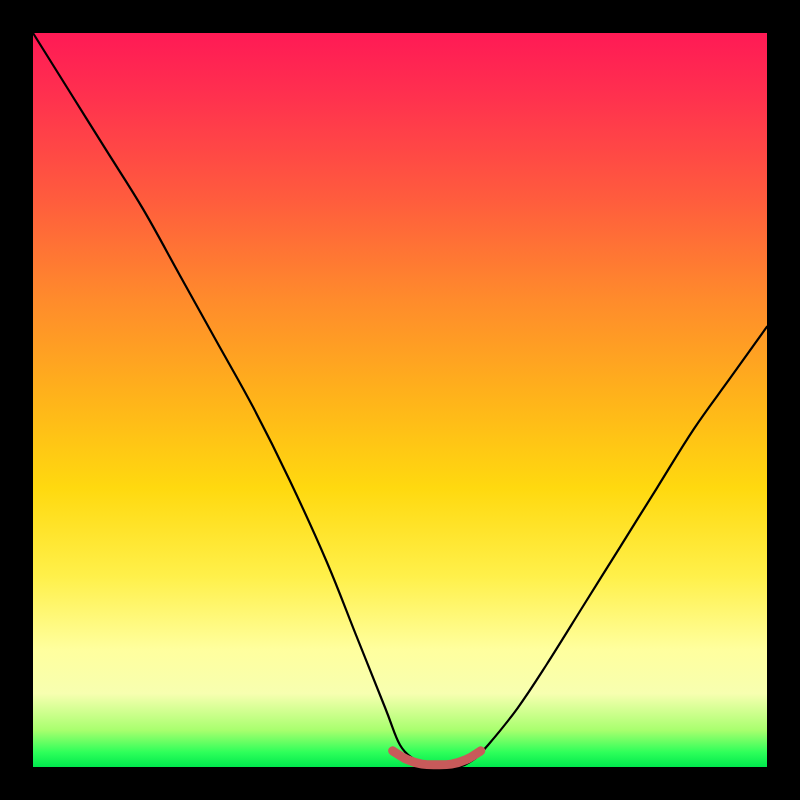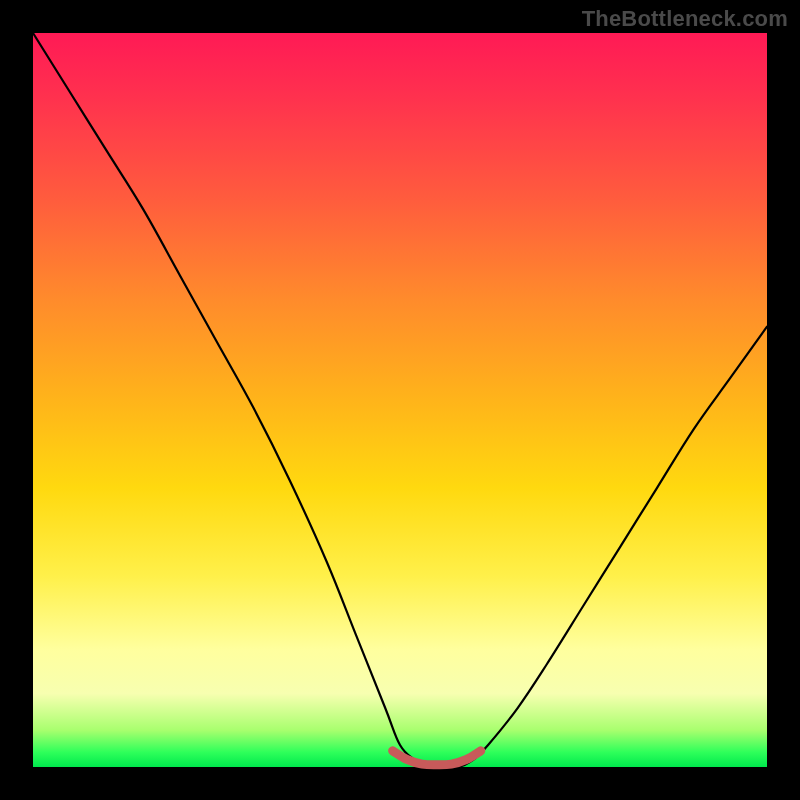--- a/index.html
+++ b/index.html
@@ -57,20 +57,19 @@
     top: 0;
     width: 734px;
     height: 734px;
     overflow: visible;
   }
 </style>
 </head>
 <body>
 
 <div class="frame">
-  <div class="watermark">TheBottleneck.com</div>
   <div class="plot-area">
     <svg class="curve" viewBox="0 0 734 734" preserveAspectRatio="none">
       <path d="M 0.00 0.00 C 6.61 10.57, 23.49 37.58, 36.70 58.72 C 49.91 79.86, 60.19 96.30, 73.40 117.44 C 86.61 138.58, 96.89 153.70, 110.10 176.16 C 123.31 198.62, 133.59 218.44, 146.80 242.22 C 160.01 266.00, 170.29 284.50, 183.50 308.28 C 196.71 332.06, 206.99 349.24, 220.20 374.34 C 233.41 399.44, 243.69 419.99, 256.90 447.74 C 270.11 475.49, 281.71 500.73, 293.60 528.48 C 305.49 556.23, 312.39 575.46, 322.96 601.88 C 333.53 628.30, 344.39 655.46, 352.32 675.28 C 360.25 695.10, 361.72 702.73, 367.00 711.98 C 372.28 721.23, 376.40 722.70, 381.68 726.66 C 386.96 730.62, 391.08 732.68, 396.36 734.00 C 401.64 735.32, 405.76 734.00, 411.04 734.00 C 416.32 734.00, 420.44 735.32, 425.72 734.00 C 431.00 732.68, 435.12 730.62, 440.40 726.66 C 445.68 722.70, 447.15 721.23, 455.08 711.98 C 463.01 702.73, 473.87 689.81, 484.44 675.28 C 495.01 660.75, 501.91 649.74, 513.80 631.24 C 525.69 612.74, 537.29 593.66, 550.50 572.52 C 563.71 551.38, 573.99 534.94, 587.20 513.80 C 600.41 492.66, 610.69 476.22, 623.90 455.08 C 637.11 433.94, 647.39 416.18, 660.60 396.36 C 673.81 376.54, 684.09 363.48, 697.30 344.98 C 710.51 326.48, 727.39 302.85, 734.00 293.60" fill="none" stroke-width="2.2" stroke-linecap="round" id="main-curve" stroke="#000000"></path>
       <path d="M 359.66 717.85 C 362.30 719.44, 369.06 724.28, 374.34 726.66 C 379.62 729.04, 383.74 730.14, 389.02 731.06 C 394.30 731.99, 398.42 731.80, 403.70 731.80 C 408.98 731.80, 413.10 731.99, 418.38 731.06 C 423.66 730.14, 427.78 729.04, 433.06 726.66 C 438.34 724.28, 445.10 719.44, 447.74 717.85" fill="none" stroke-width="9" stroke-linecap="round" stroke-linejoin="round" id="band-curve" stroke="#c85a5a"></path>
     </svg>
   </div>
 </div>
 
 </body></html>

